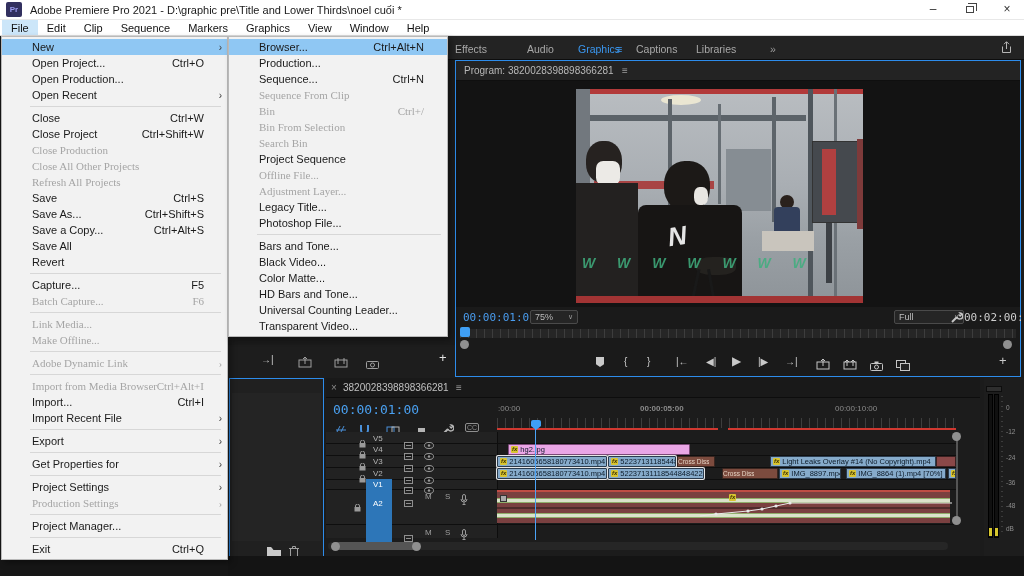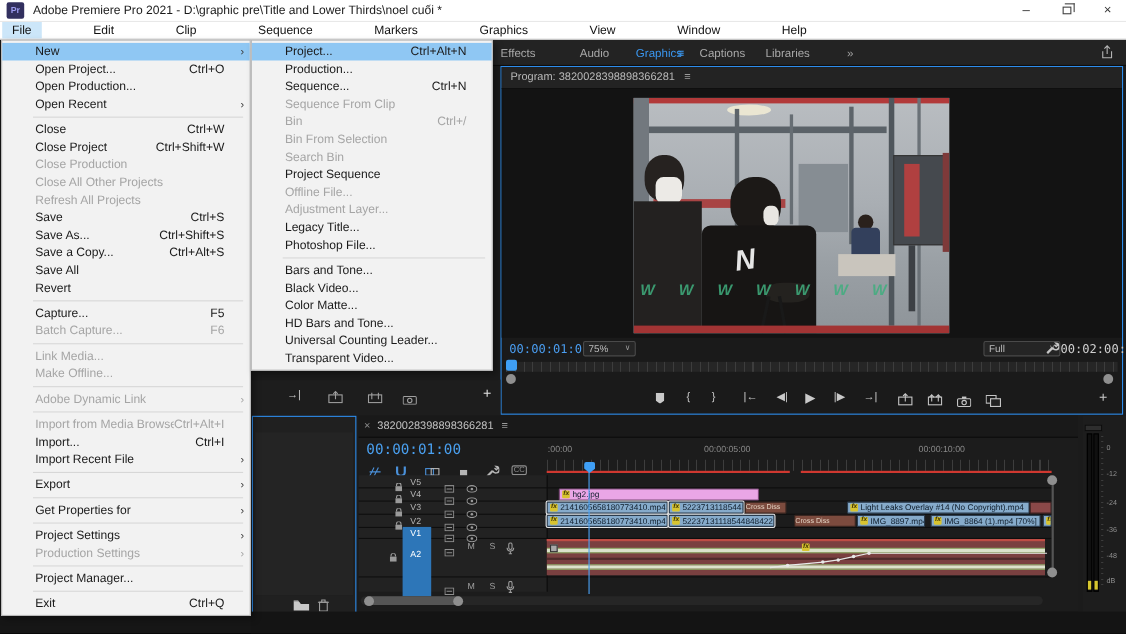--- a/index.html
+++ b/index.html
@@ -8,30 +8,30 @@
   .abs{position:absolute;}
   .nw{white-space:nowrap;}
 
   
   #titlebar{left:0;top:0;width:1024px;height:20px;background:#ffffff;border-bottom:1px solid #e8e8e8;}
   #pricon{left:6px;top:2px;width:16px;height:15px;background:#32305f;color:#9b9bef;font-size:8px;font-weight:bold;text-align:center;line-height:15px;border-radius:2px;}
   #apptitle{left:30px;top:4px;font-size:11px;color:#1a1a1a;}
   .winbtn{top:0;width:34px;height:20px;text-align:center;line-height:19px;font-size:12px;color:#333;}
   .maxico{position:absolute;left:13px;top:6px;width:8px;height:7px;border:1px solid #444;}
   .maxico:before{content:"";position:absolute;left:1px;top:-4px;width:8px;height:7px;border:1px solid #444;border-bottom:none;border-left:none;}
-  #menubar{left:0;top:20px;width:1024px;height:16px;background:#ffffff;display:flex;padding-left:2px;font-size:11px;border-bottom:1px solid #dcdcdc;gap:38px;}
+  #menubar{left:0;top:20px;width:1024px;height:16px;background:#ffffff;display:flex;padding-left:2px;font-size:11px;border-bottom:1px solid #dcdcdc;}
   .mb{padding:0 9px;line-height:16px;color:#111;}
   .mb.active{background:#cce6f9;}
 
   .dd{position:absolute;background:#f2f2f2;border:1px solid #b9b9b9;box-shadow:3px 3px 6px rgba(0,0,0,.35);padding:2px 0;z-index:40;}
   .mrow{display:flex;align-items:center;height:16px;font-size:11px;color:#1a1a1a;padding:0 5px 0 30px;}
   .mrow .ml{flex:1;white-space:nowrap;overflow:hidden;}
   .mrow .ms{white-space:nowrap;margin-right:8px;}
   .mrow .ma{width:10px;text-align:right;font-size:10px;color:#3a3a3a;}
-  .mrow.dis,.mrow.dis .ma{color:#a5a5a5;}
+  .mrow.dis,.mrow.dis .ma{color:#a5a5a5;font-family:Liberation Serif, serif;}
   .mrow.hl{background:#8fc7f3;}
   .msep{height:1px;background:#d7d7d7;margin:3px 6px 3px 28px;}
 
   
   .panelhdr{font-size:10px;color:#b8b8b8;}
   .tabtxt{position:absolute;top:7px;font-size:10.5px;color:#a8a8a8;}
   .bluetab{color:#3a97f0;}
   .tc{font-family:"DejaVu Sans Mono","Liberation Mono",monospace;}
   .dropbox{position:absolute;height:14px;background:#252525;border:1px solid #4a4a4a;border-radius:2px;color:#bdbdbd;font-size:9px;line-height:12px;padding:0 4px;}
   .dropbox .chev{float:right;margin-left:6px;font-size:7px;color:#9a9a9a;}
@@ -213,21 +213,21 @@
           <rect x="6" y="3" width="7" height="6" fill="none" stroke="#b5b5b5"></rect>
         </svg></span>
     <span class="abs" style="left:92px;top:45px;"><span style="display:inline-block;width:7px;height:9px;background:#b5b5b5;clip-path:polygon(50% 100%,100% 72%,100% 0,0 0,0 72%);"></span></span>
     <span class="abs" style="left:115px;top:44px;"><svg width="13" height="13">
           <path d="M2 11L7 6" stroke="#b5b5b5" stroke-width="2" fill="none"></path>
           <path d="M7 6a3 3 0 103-4l1.6 1.6-1.4 1.4L8.6 3.4" stroke="#b5b5b5" stroke-width="1.3" fill="none"></path>
         </svg></span>
     <span class="abs" style="left:139px;top:45px;font-size:7px;color:#8f8f8f;border:1px solid #8f8f8f;border-radius:2px;padding:0 1px;">CC</span>
 
     <span class="abs nw" style="left:172px;top:26px;font-size:8px;color:#8a8a8a;">:00:00</span>
-    <span class="abs nw" style="left:314px;top:26px;font-size:8px;color:#8a8a8a;">00:00:05:00</span>
+    <span class="abs nw" style="left:314px;top:26px;font-size:8px;color:#8a8a8a;font-weight:bold;">00:00:05:00</span>
     <span class="abs nw" style="left:509px;top:26px;font-size:8px;color:#8a8a8a;">00:00:10:00</span>
     <div class="abs ticks" style="left:171px;top:40px;width:459px;height:10px;"></div>
 
     <div class="abs" style="left:171px;top:50px;width:221px;height:2px;background:#d03830;"></div>
     <div class="abs" style="left:402px;top:50px;width:228px;height:2px;background:#d03830;"></div>
 
     <div class="abs" style="left:0;top:54px;width:171px;height:106px;background:#222;"></div>
     <div class="abs" style="left:171px;top:54px;width:1px;height:106px;background:#0d0d0d;"></div>
 
     <div class="rowline" style="left:0;top:65px;width:630px;"></div>
@@ -597,21 +597,21 @@
     <div class="msep"></div>
     <div class="mrow">
         <span class="ml">Exit</span>
         <span class="ms">Ctrl+Q</span>
         <span class="ma"></span>
       </div>
   </div>
 
   <div class="dd" style="left:228px;top:36px;width:220px;">
     <div class="mrow hl">
-        <span class="ml">Project...</span>
+        <span class="ml">Browser...</span>
         <span class="ms">Ctrl+Alt+N</span>
         <span class="ma"></span>
       </div>
     <div class="mrow">
         <span class="ml">Production...</span>
         <span class="ms"></span>
         <span class="ma"></span>
       </div>
     <div class="mrow">
         <span class="ml">Sequence...</span>

